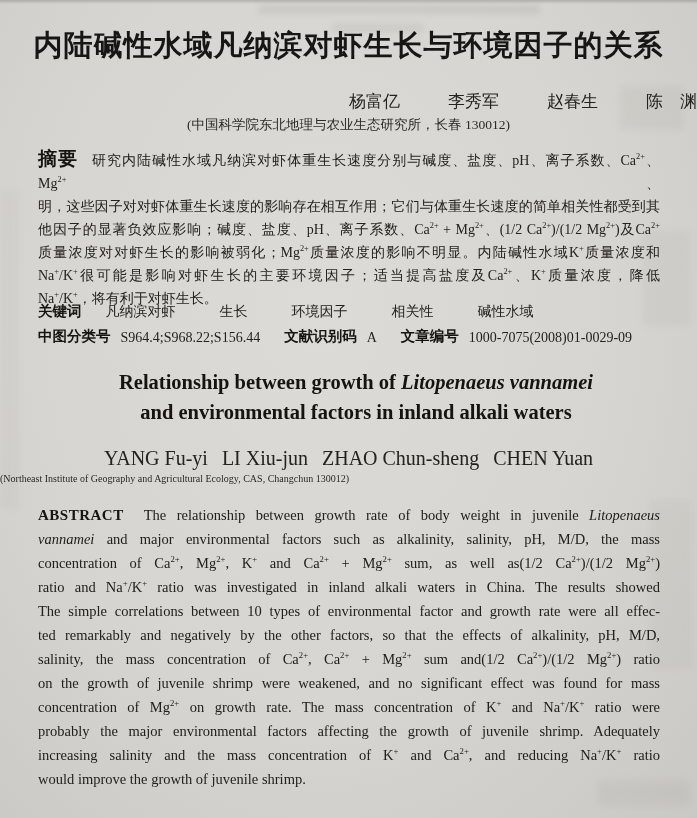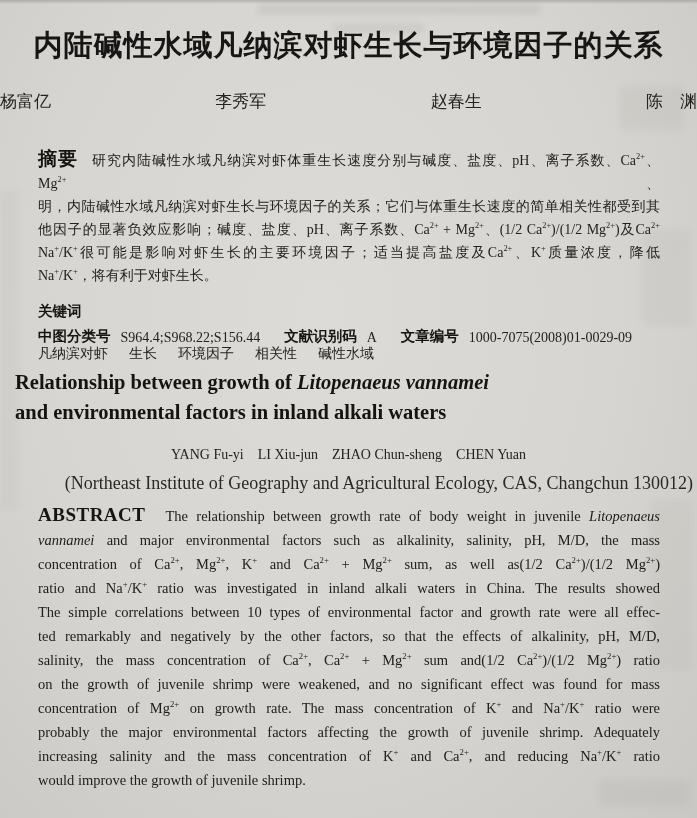--- a/index.html
+++ b/index.html
@@ -34,21 +34,21 @@
 
   
   .title-cn{
     position:absolute;top:26px;left:0;right:0;margin:0;
     text-align:center;
     font-family:"Liberation Sans", sans-serif;font-weight:700;
     font-size:29px;letter-spacing:1px;color:#171614;
   }
   .authors-cn{
     position:absolute;top:90px;left:0;right:0;
-    display:flex;justify-content:space-between;gap:33px;
+    display:flex;justify-content:flex-end;gap:48px;
     font-size:17px;color:#24231f;
   }
   .affil-cn{
     position:absolute;top:116px;left:0;right:0;
     text-align:center;font-size:13.5px;color:#2a2925;
   }
 
   
   .abstract-cn{
     position:absolute;top:147px;left:38px;width:622px;
@@ -60,59 +60,59 @@
   }
   .abstract-cn .li,.abstract-en .li{
     display:block;text-align:justify;text-align-last:justify;
   }
   .abstract-cn .li.last,.abstract-en .li.last{text-align-last:left;}
   .plabel{
     font-family:"Liberation Sans", sans-serif;font-weight:700;
     font-size:19px;margin-right:14px;color:#161511;
   }
   .abstract-en .plabel{
-    font-family:"Liberation Serif", serif;font-size:19px;
+    font-family:"Liberation Serif", serif;font-size:15px;
     letter-spacing:.5px;margin-right:20px;
   }
   sup{font-size:.6em;line-height:0;vertical-align:super;}
 
   
   .kw-row{
     position:absolute;top:302px;left:38px;width:622px;
     display:flex;align-items:baseline;gap:24px;
-    font-size:14px;color:#23221e;flex-direction:column;
+    font-size:14px;color:#23221e;
   }
-  .kw-terms{display:flex;gap:21px;}
+  .kw-terms{display:flex;gap:44px;}
   .lbl{
     font-family:"Liberation Sans", sans-serif;font-weight:700;
     font-size:14.5px;color:#161511;white-space:nowrap;
   }
   .meta-row{
     position:absolute;top:327px;left:38px;width:622px;
     display:flex;align-items:flex-end;
     font-size:14px;color:#23221e;
   }
   .meta-row .lbl{margin-right:10px;}
   .meta-row .val{margin-right:24px;white-space:nowrap;}
   .meta-row .val:last-child{margin-right:8px;}
 
   
   .title-en{
     position:absolute;top:367px;left:0;right:0;
-    font-weight:700;
+    text-align:center;font-weight:700;
     font-size:20.5px;line-height:30px;color:#151410;padding-left:15px;
   }
   .authors-en{
     position:absolute;top:447px;left:0;right:0;
     display:flex;justify-content:center;gap:14px;
-    font-size:14px;color:#23221e;text-align:center;
+    font-size:20px;color:#23221e;text-align:center;
   }
   .affil-en{
     position:absolute;top:473px;left:0;right:4px;
-    text-align:right;font-size:18px;color:#2a2925;
+    text-align:left;font-size:10px;color:#2a2925;
   }
 </style>
 </head>
 <body>
 
 <div class="page">
 
   <div class="ghost g-a"></div>
   <div class="ghost g-b"></div>
   <div class="ghost g-c"></div>
@@ -123,25 +123,27 @@
 
   <h1 class="title-cn">内陆碱性水域凡纳滨对虾生长与环境因子的关系</h1>
 
   <div class="authors-cn">
       <span class="li">杨富亿</span>
       <span class="li">李秀军</span>
       <span class="li">赵春生</span>
       <span class="li last">陈　渊</span>
     </div>
 
+  <div class="affil-cn">(中国科学院东北地理与农业生态研究所，长春 130012)</div>
 
   <div class="abstract-cn">
       <span class="li"><b class="plabel">摘要</b>研究内陆碱性水域凡纳滨对虾体重生长速度分别与碱度、盐度、pH、离子系数、Ca<sup>2+</sup>、Mg<sup>2+</sup>、</span>
-      <span class="li">明，内陆碱性水域凡纳滨对虾生长与环境因子的关系；它们与体重生长速度的简单相关性都受到其</span>
+      <span class="li">明，这些因子对对虾体重生长速度的影响存在相互作用；它们与体重生长速度的简单相关性都受到其</span>
       <span class="li">他因子的显著负效应影响；碱度、盐度、pH、离子系数、Ca<sup>2+</sup> + Mg<sup>2+</sup>、(1/2 Ca<sup>2+</sup>)/(1/2 Mg<sup>2+</sup>)及Ca<sup>2+</sup></span>
+      <span class="li">质量浓度对对虾生长的影响被弱化；Mg<sup>2+</sup>质量浓度的影响不明显。内陆碱性水域K<sup>+</sup>质量浓度和</span>
       <span class="li">Na<sup>+</sup>/K<sup>+</sup>很可能是影响对虾生长的主要环境因子；适当提高盐度及Ca<sup>2+</sup>、K<sup>+</sup>质量浓度，降低</span>
       <span class="li last">Na<sup>+</sup>/K<sup>+</sup>，将有利于对虾生长。</span>
     </div>
 
   <div class="kw-row">
     <span class="lbl">关键词</span>
     <span class="kw-terms">
         <span class="li">凡纳滨对虾</span>
         <span class="li">生长</span>
         <span class="li">环境因子</span>

